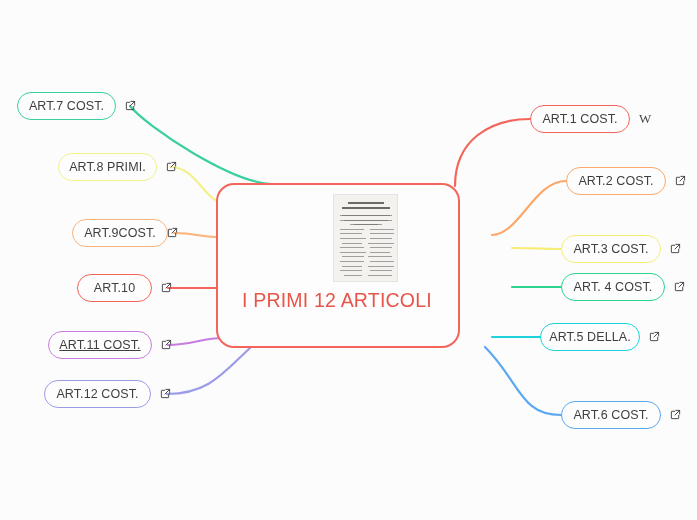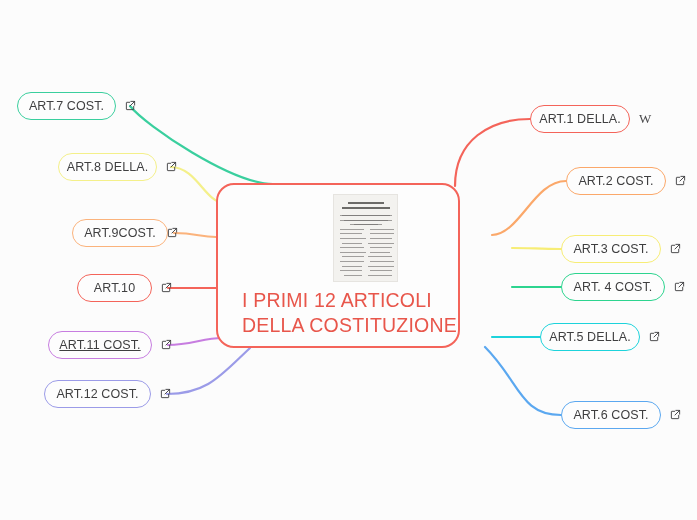--- a/index.html
+++ b/index.html
@@ -158,27 +158,26 @@
         <div class="doc-line" style="left: 36px; top: 66px; width: 24px;"></div>
         <div class="doc-line" style="left: 8px; top: 70.6px; width: 20px;"></div>
         <div class="doc-line" style="left: 34px; top: 70.6px; width: 26px;"></div>
         <div class="doc-line" style="left: 6px; top: 75.2px; width: 22px;"></div>
         <div class="doc-line" style="left: 36px; top: 75.2px; width: 22px;"></div>
         <div class="doc-line" style="left: 10px; top: 79.8px; width: 18px;"></div>
         <div class="doc-line" style="left: 34px; top: 79.8px; width: 24px;"></div>
       </div>
     <div class="central-title">
       <div>I PRIMI 12 ARTICOLI</div>
-      <div>DELLA COSTITUZIONE</div>
     </div>
   </div>
 
   <div id="nodes-layer">
       <div class="node" style="left: 530px; top: 105px; width: 100px; border-color: rgb(244, 100, 90);">
-        <span class="node-label">ART.1 DELLA.</span>
+        <span class="node-label">ART.1 COST.</span>
       </div>
       <div class="wiki-icon" style="left: 639px; top: 112px;">W</div>
       <div class="node" style="left: 566px; top: 167px; width: 100px; border-color: rgb(251, 168, 106);">
         <span class="node-label">ART.2 COST.</span>
       </div>
       <svg class="link-icon" viewBox="0 0 24 24" style="left: 675px; top: 175px;">
         <path d="M13 3 h8 v8 M21 3 L11 13 M19 14 v6 a1 1 0 0 1 -1 1 H4 a1 1 0 0 1 -1 -1 V6 a1 1 0 0 1 1 -1 h6" fill="none" stroke="#3c3c3e" stroke-width="2" stroke-linecap="square"></path>
       </svg>
       <div class="node" style="left: 561px; top: 235px; width: 100px; border-color: rgb(247, 237, 118);">
         <span class="node-label">ART.3 COST.</span>
@@ -204,21 +203,21 @@
       <svg class="link-icon" viewBox="0 0 24 24" style="left: 670px; top: 409px;">
         <path d="M13 3 h8 v8 M21 3 L11 13 M19 14 v6 a1 1 0 0 1 -1 1 H4 a1 1 0 0 1 -1 -1 V6 a1 1 0 0 1 1 -1 h6" fill="none" stroke="#3c3c3e" stroke-width="2" stroke-linecap="square"></path>
       </svg>
       <div class="node" style="left: 17px; top: 92px; width: 99px; border-color: rgb(58, 207, 158);">
         <span class="node-label">ART.7 COST.</span>
       </div>
       <svg class="link-icon" viewBox="0 0 24 24" style="left: 125px; top: 100px;">
         <path d="M13 3 h8 v8 M21 3 L11 13 M19 14 v6 a1 1 0 0 1 -1 1 H4 a1 1 0 0 1 -1 -1 V6 a1 1 0 0 1 1 -1 h6" fill="none" stroke="#3c3c3e" stroke-width="2" stroke-linecap="square"></path>
       </svg>
       <div class="node" style="left: 58px; top: 153px; width: 99px; border-color: rgb(244, 240, 138);">
-        <span class="node-label">ART.8 DELLA.</span>
+        <span class="node-label">ART.8 PRIMI.</span>
       </div>
       <svg class="link-icon" viewBox="0 0 24 24" style="left: 166px; top: 161px;">
         <path d="M13 3 h8 v8 M21 3 L11 13 M19 14 v6 a1 1 0 0 1 -1 1 H4 a1 1 0 0 1 -1 -1 V6 a1 1 0 0 1 1 -1 h6" fill="none" stroke="#3c3c3e" stroke-width="2" stroke-linecap="square"></path>
       </svg>
       <div class="node" style="left: 72px; top: 219px; width: 96px; border-color: rgb(251, 179, 124);">
         <span class="node-label">ART.9COST.</span>
       </div>
       <svg class="link-icon" viewBox="0 0 24 24" style="left: 167px; top: 227px;">
         <path d="M13 3 h8 v8 M21 3 L11 13 M19 14 v6 a1 1 0 0 1 -1 1 H4 a1 1 0 0 1 -1 -1 V6 a1 1 0 0 1 1 -1 h6" fill="none" stroke="#3c3c3e" stroke-width="2" stroke-linecap="square"></path>
       </svg>

